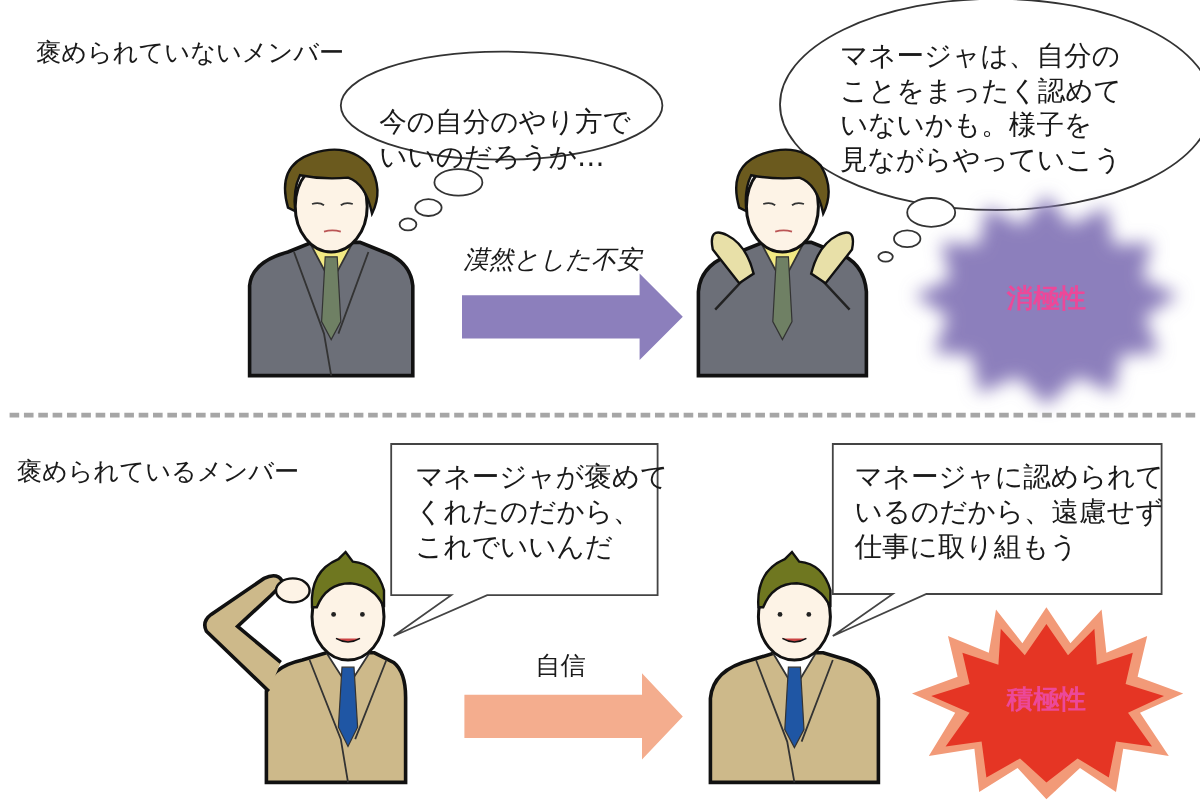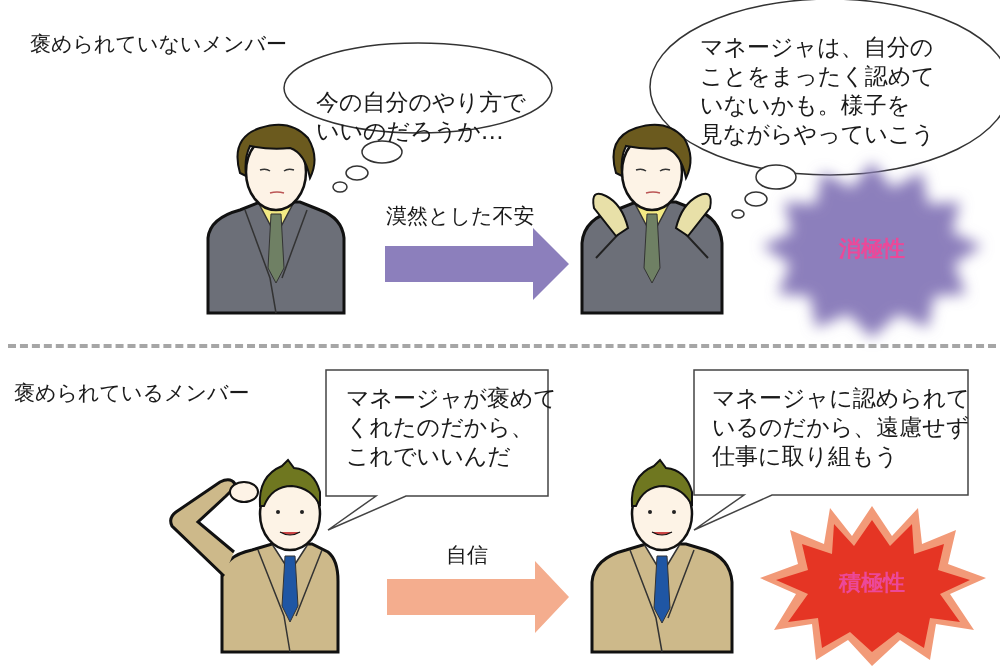--- a/index.html
+++ b/index.html
@@ -43,21 +43,21 @@
   <path d="M8 195 L8 120 Q10 100 40 92 L60 84 L100 84 L120 92 Q142 100 144 120 L144 195 Z" fill="#6c6f78" stroke="#111" stroke-width="3"></path>
   <path d="M58 84 L76 118 L94 84" fill="#f3ea84" stroke="#333" stroke-width="1.5"></path>
   <path d="M71 96 L81 96 L84 150 L76 165 L68 150 Z" fill="#6f8064" stroke="#333" stroke-width="1"></path>
   <path d="M45 92 L70 160 L76 195 M107 92 L82 160" fill="none" stroke="#333" stroke-width="1.5"></path>
   <ellipse cx="76" cy="54" rx="30" ry="38" fill="#fdf3e6" stroke="#111" stroke-width="2.5"></ellipse>
   <path d="M40 55 Q30 20 60 10 Q90 0 108 20 Q120 40 110 60 Q105 35 90 30 Q70 32 50 28 Q44 40 46 58 Z" fill="#6b5a1e" stroke="#111" stroke-width="2"></path>
   <path d="M60 52 Q66 50 70 53 M84 53 Q88 50 94 52" stroke="#333" stroke-width="1.5" fill="none"></path>
   <path d="M70 75 Q77 73 84 75" stroke="#b55" stroke-width="1.5" fill="none"></path>
 </svg>
 
-<div class="abs arrow-label" style="left:386px; top:202px;">漠然とした不安</div>
+<div class="abs arrow-label" style="left:386px; top:202px;font-style:italic;">漠然とした不安</div>
 <svg width="190" height="80" style="left:385px; top:228px;">
   <polygon points="0,18 148,18 148,0 184,36 148,72 148,54 0,54" fill="#8c7fbc"></polygon>
 </svg>
 
 <svg width="150" height="200" style="left:576px; top:118px;">
   <path d="M6 195 L6 125 Q8 100 40 92 L60 84 L100 84 L120 92 Q144 100 146 125 L146 195 Z" fill="#6c6f78" stroke="#111" stroke-width="3"></path>
   <path d="M58 84 L76 118 L94 84" fill="#f3ea84" stroke="#333" stroke-width="1.5"></path>
   <path d="M71 96 L81 96 L84 150 L76 165 L68 150 Z" fill="#6f8064" stroke="#333" stroke-width="1"></path>
   <path d="M20 140 L48 110 M132 140 L104 110" stroke="#222" stroke-width="2"></path>
   <path d="M18 90 Q14 70 30 78 Q46 86 52 110 L40 118 Z" fill="#e8e0a8" stroke="#111" stroke-width="2"></path>

